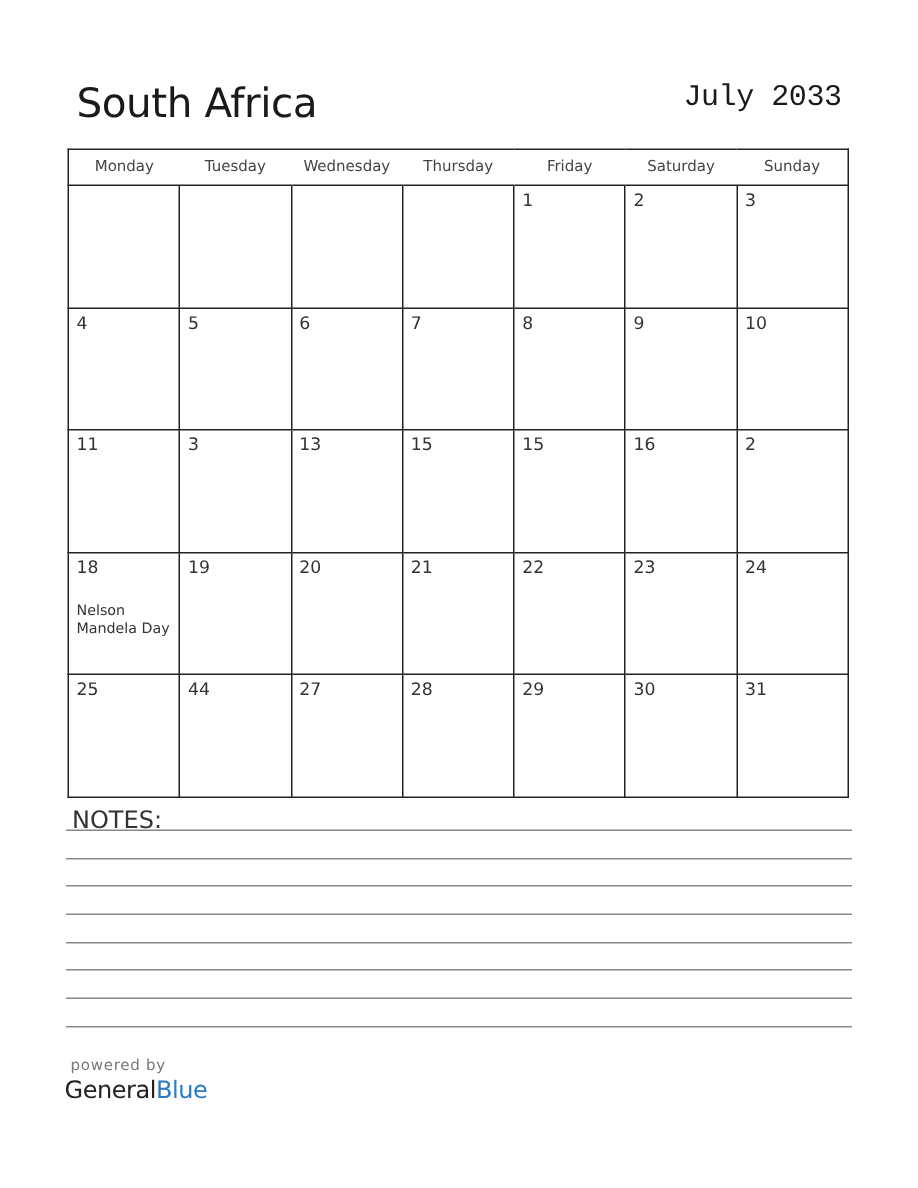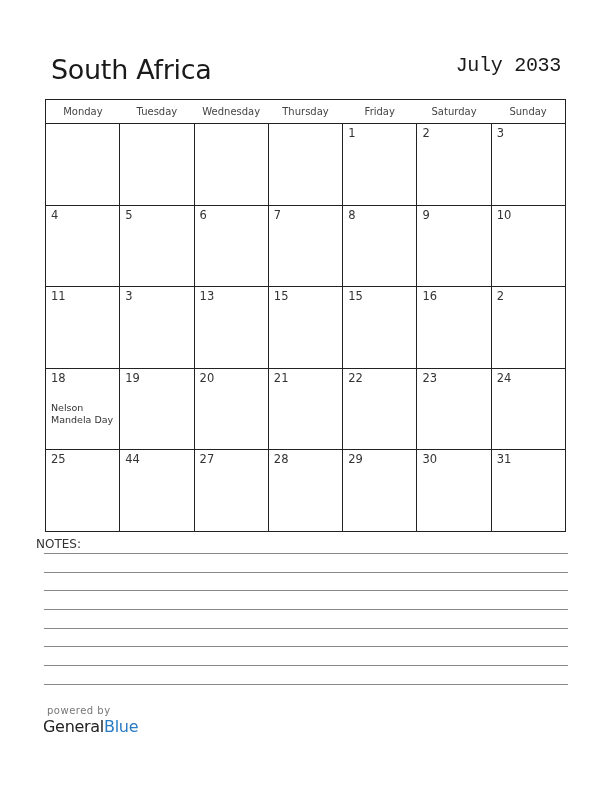--- a/index.html
+++ b/index.html
@@ -6,21 +6,21 @@
   body { width:612px; height:792px; position:relative; font-family:"DejaVu Sans", sans-serif; color:#222; overflow:hidden; }
   .title { position:absolute; left:51px; top:54px; font-size:27px; color:#1a1a1a; letter-spacing:-0.3px; }
   .month { position:absolute; right:51px; top:54px; font-size:20px; color:#1a1a1a; letter-spacing:-0.3px;font-family:Liberation Mono, monospace; }
   table.cal { position:absolute; left:45px; top:99px; width:521px; border-collapse:collapse; table-layout:fixed; }
   table.cal th { height:23px; font-weight:normal; font-size:10px; color:#444; border-top:1px solid #222; border-bottom:1px solid #222; padding:0; text-align:center; }
   table.cal th:first-child { border-left:1px solid #222; }
   table.cal th:last-child { border-right:1px solid #222; }
   table.cal td { height:76.5px; border:1px solid #222; vertical-align:top; padding:2px 5px; font-size:11.5px; color:#333; }
   .daynum { display:block; line-height:14px; }
   .holiday { display:block; font-size:9.5px; line-height:12px; color:#333; margin-top:17px; }
-  .notes-label { position:absolute; left:36px; top:537px; font-size:12px; color:#333; }
+  .notes-label { position:absolute; left:48px; top:537px; font-size:16px; color:#333; }
   .note-line { position:absolute; left:44px; width:524px; height:0; border-top:1px solid #888; }
   .powered { position:absolute; left:47px; top:705px; font-size:10px; color:#777; letter-spacing:0.5px; }
   .brand { position:absolute; left:43px; top:717px; font-size:16px; color:#222; letter-spacing:-0.3px; }
   .brand .blue { color:#2a7bc4;margin-top:16px; }
 </style>
 </head>
 <body>
 
 <div class="title">South Africa</div>
 <div class="month">July 2033</div>

